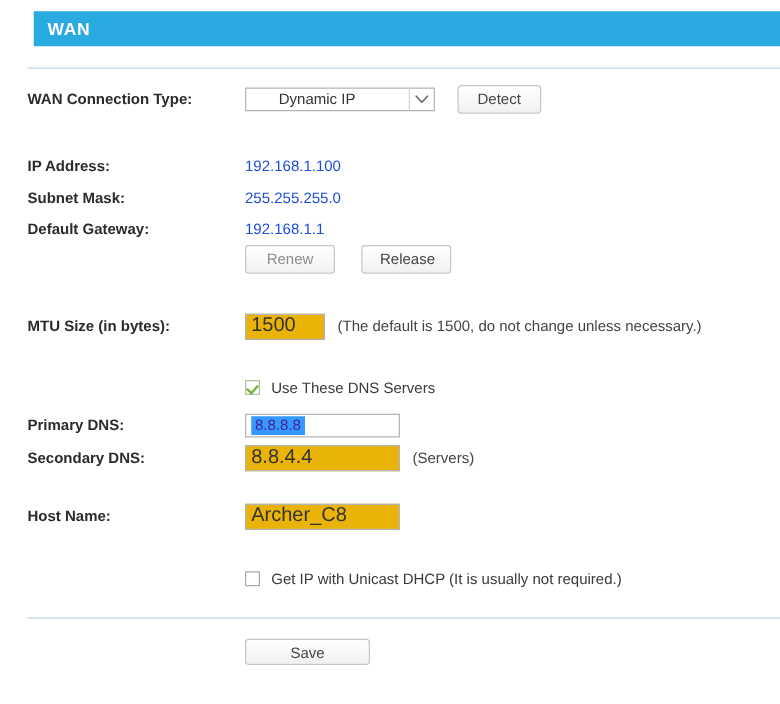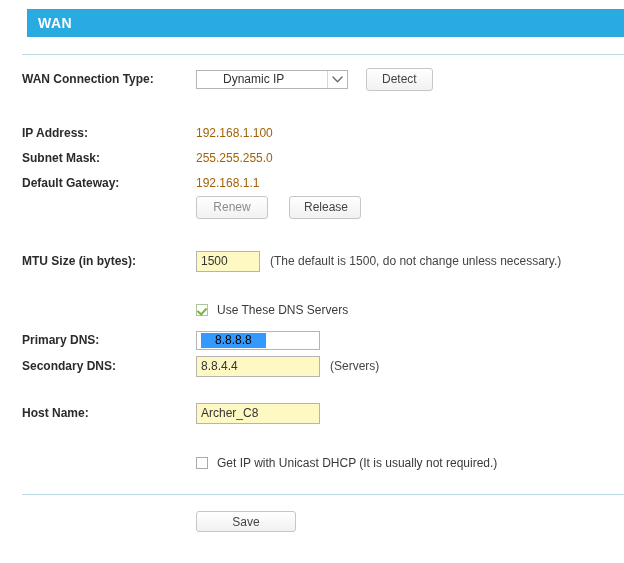--- a/index.html
+++ b/index.html
@@ -70,37 +70,37 @@
     white-space: nowrap;
   }
   .field {
     position: absolute;
     left: 196px;
     display: flex;
     align-items: center;
   }
   .static-val {
     font-size: 12px;
-    color: #a16207;
+    color: #1d4ed8;
     white-space: nowrap;
   }
   .note {
     font-size: 12px;
     color: #444444;
     white-space: nowrap;
     margin-left: 10px;
   }
 
   
   .txt {
     height: 17px;
     border: 1px solid #b4b4b4;
-    background: #fef9c3;
+    background: #eab308;
     font-family: "Liberation Sans", sans-serif;
-    font-size: 12px;
+    font-size: 16px;
     color: #333333;
     padding: 1px 4px;
     box-sizing: content-box;
     outline: none;
   }
   .txt.mtu { width: 54px; }
   .txt.dns { width: 114px; }
   .txt.host { width: 114px; }
 
   
@@ -110,22 +110,22 @@
     background: #ffffff;
     display: flex;
     align-items: center;
     padding: 0 4px;
     box-sizing: border-box;
     font-size: 12px;
   }
   .fakeinput.dns { width: 124px; }
   .sel-text {
     background: #3399ff;
-    color: #000000;
-    padding: 1px 14px;
+    color: #4c1d95;
+    padding: 1px 3px;
     line-height: 13px;
   }
 
   
   .select-box {
     position: relative;
     width: 152px;
     height: 19px;
     border: 1px solid #b4b4b4;
     background: #ffffff;

